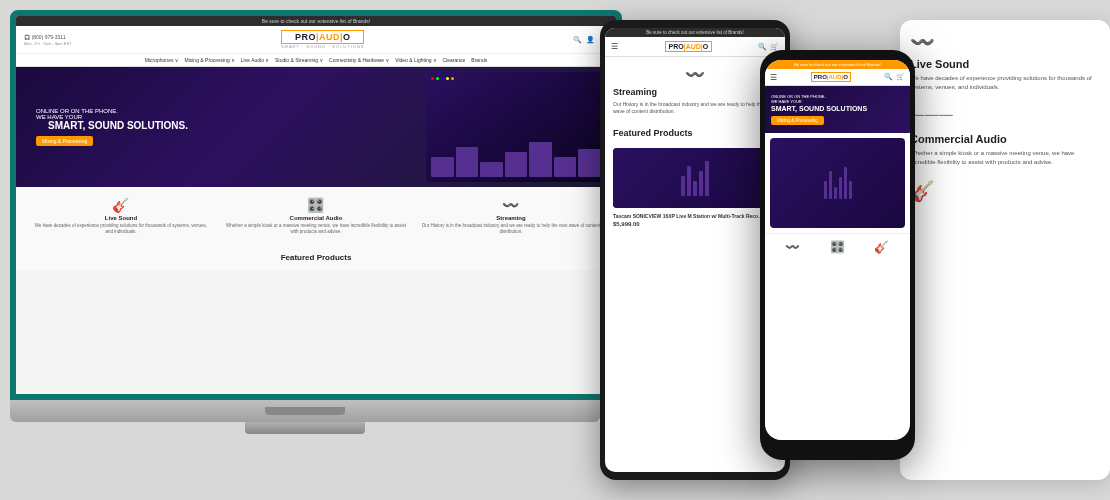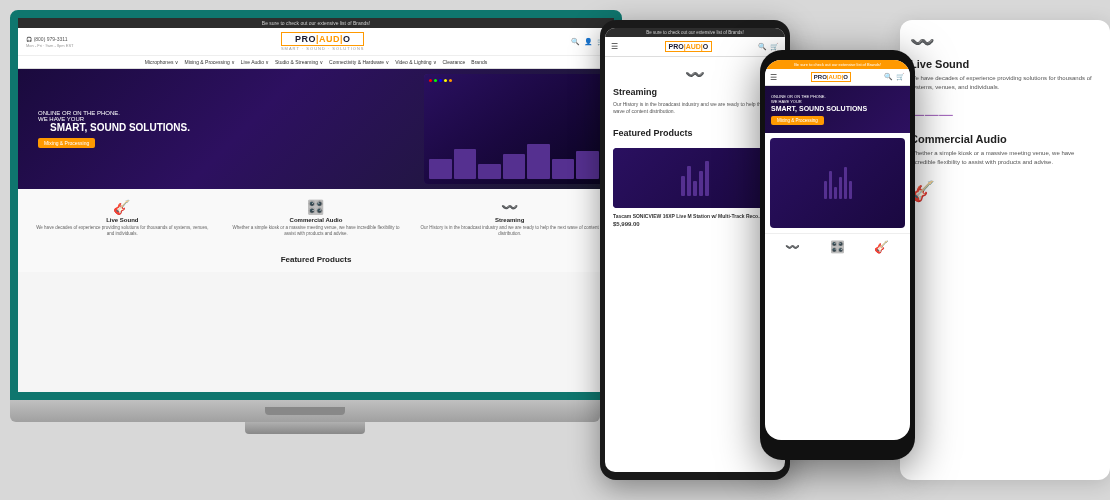--- a/index.html
+++ b/index.html
@@ -33,21 +33,21 @@
       top: 10px;
       width: 590px;
       height: 420px;
     }
     .laptop-screen {
       width: 612px;
       height: 390px;
       background: #1a1a2e;
       border-radius: 8px 8px 0 0;
       overflow: hidden;
-      border: 8px solid #0f766e;
+      border: 6px solid #0f766e;
     }
     .laptop-base {
       width: 100%;
       height: 22px;
       background: linear-gradient(#c0c0c0, #a0a0a0);
       border-radius: 0 0 6px 6px;
       display: flex;
       align-items: center;
       justify-content: center;
     }

